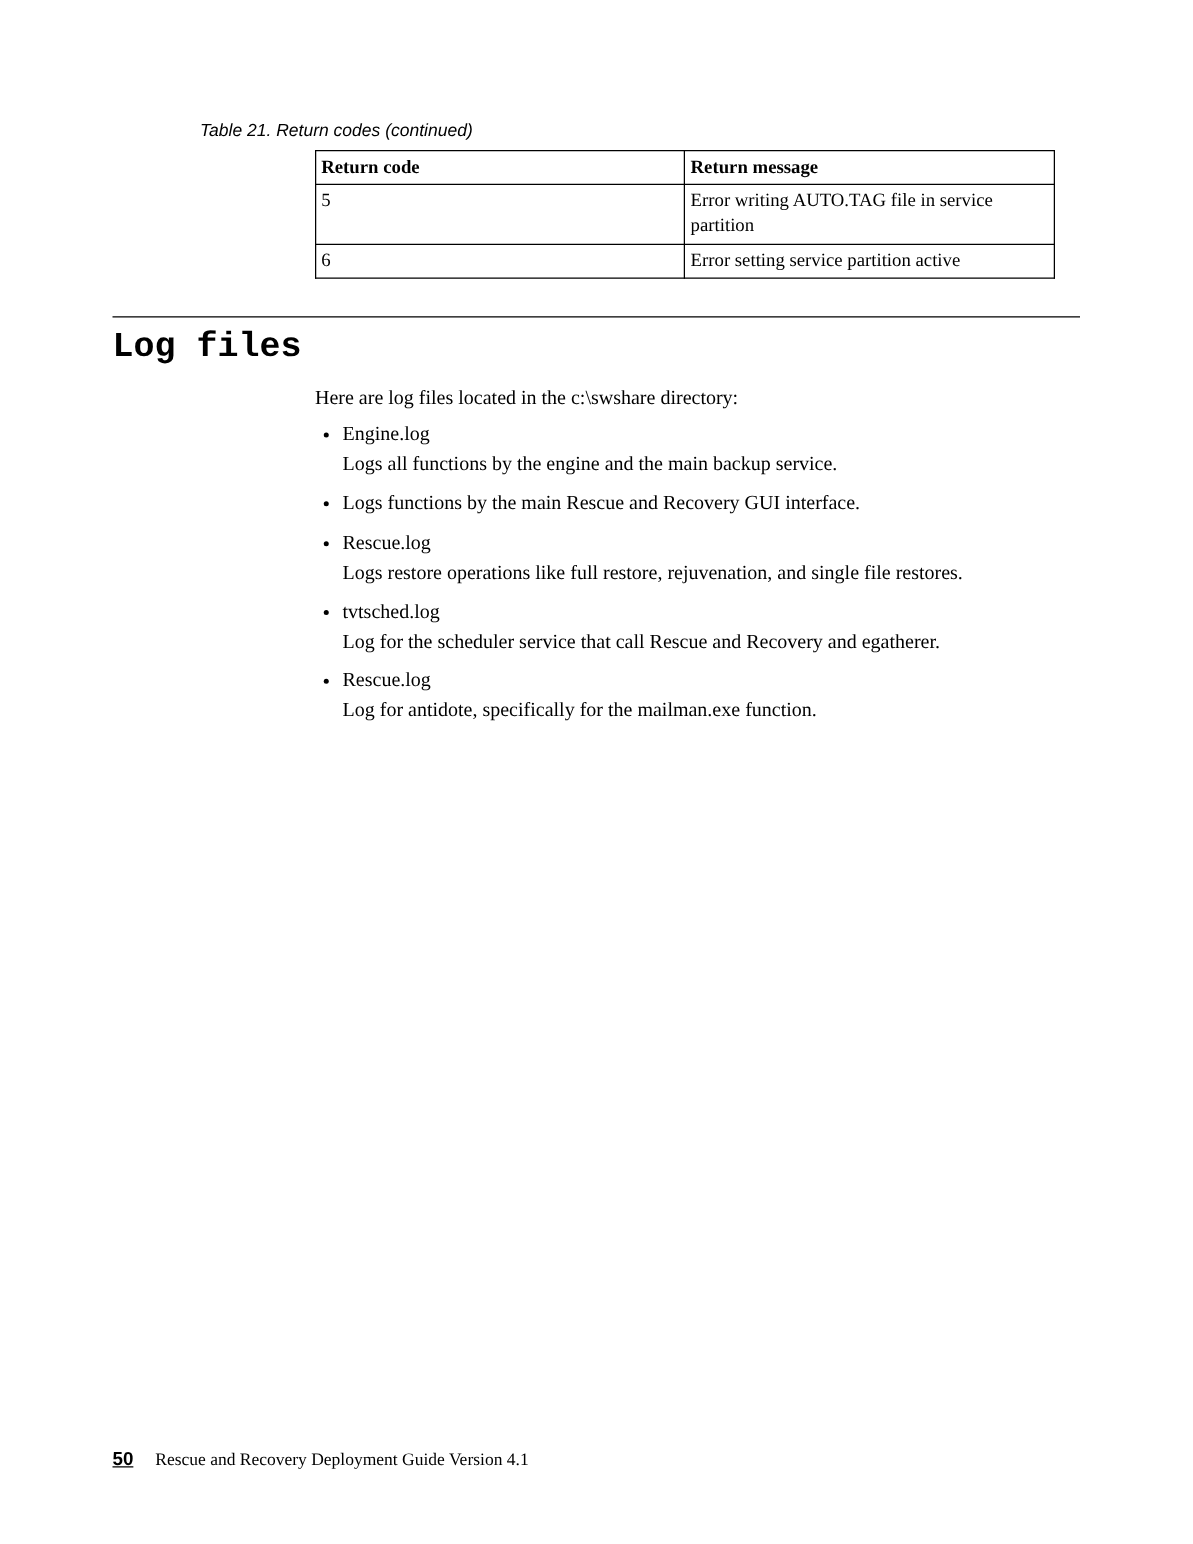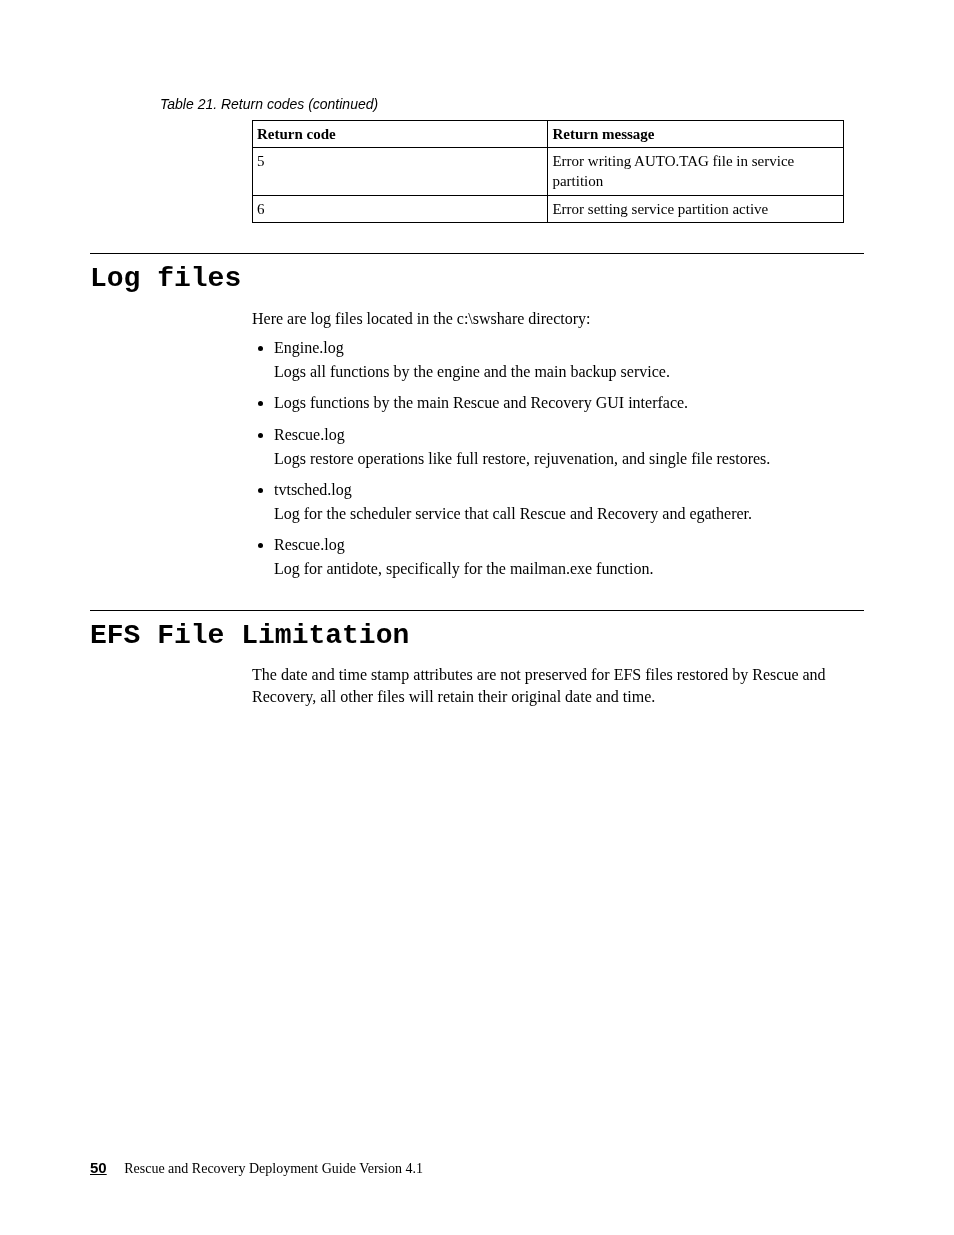--- a/index.html
+++ b/index.html
@@ -151,26 +151,19 @@
           <span class="item-desc">Log for the scheduler service that call Rescue and Recovery and egatherer.</span>
         </li>
         <li>
           <span class="item-title">Rescue.log</span>
           <span class="item-desc">Log for antidote, specifically for the mailman.exe function.</span>
         </li>
       </ul>
     </div>
   </div>
 
-  <div class="section">
-    <div class="section-rule"></div>
-    <h2 class="section-title">EFS File Limitation</h2>
-    <div class="body-block">
-      <p>The date and time stamp attributes are not preserved for EFS files restored by Rescue and Recovery, all other files will retain their original date and time.</p>
-    </div>
-  </div>
 
 </div>
 
 <div class="footer">
   <span class="pageno">50</span>
   <span class="title">Rescue and Recovery Deployment Guide Version 4.1</span>
 </div>
 
 </body></html>

